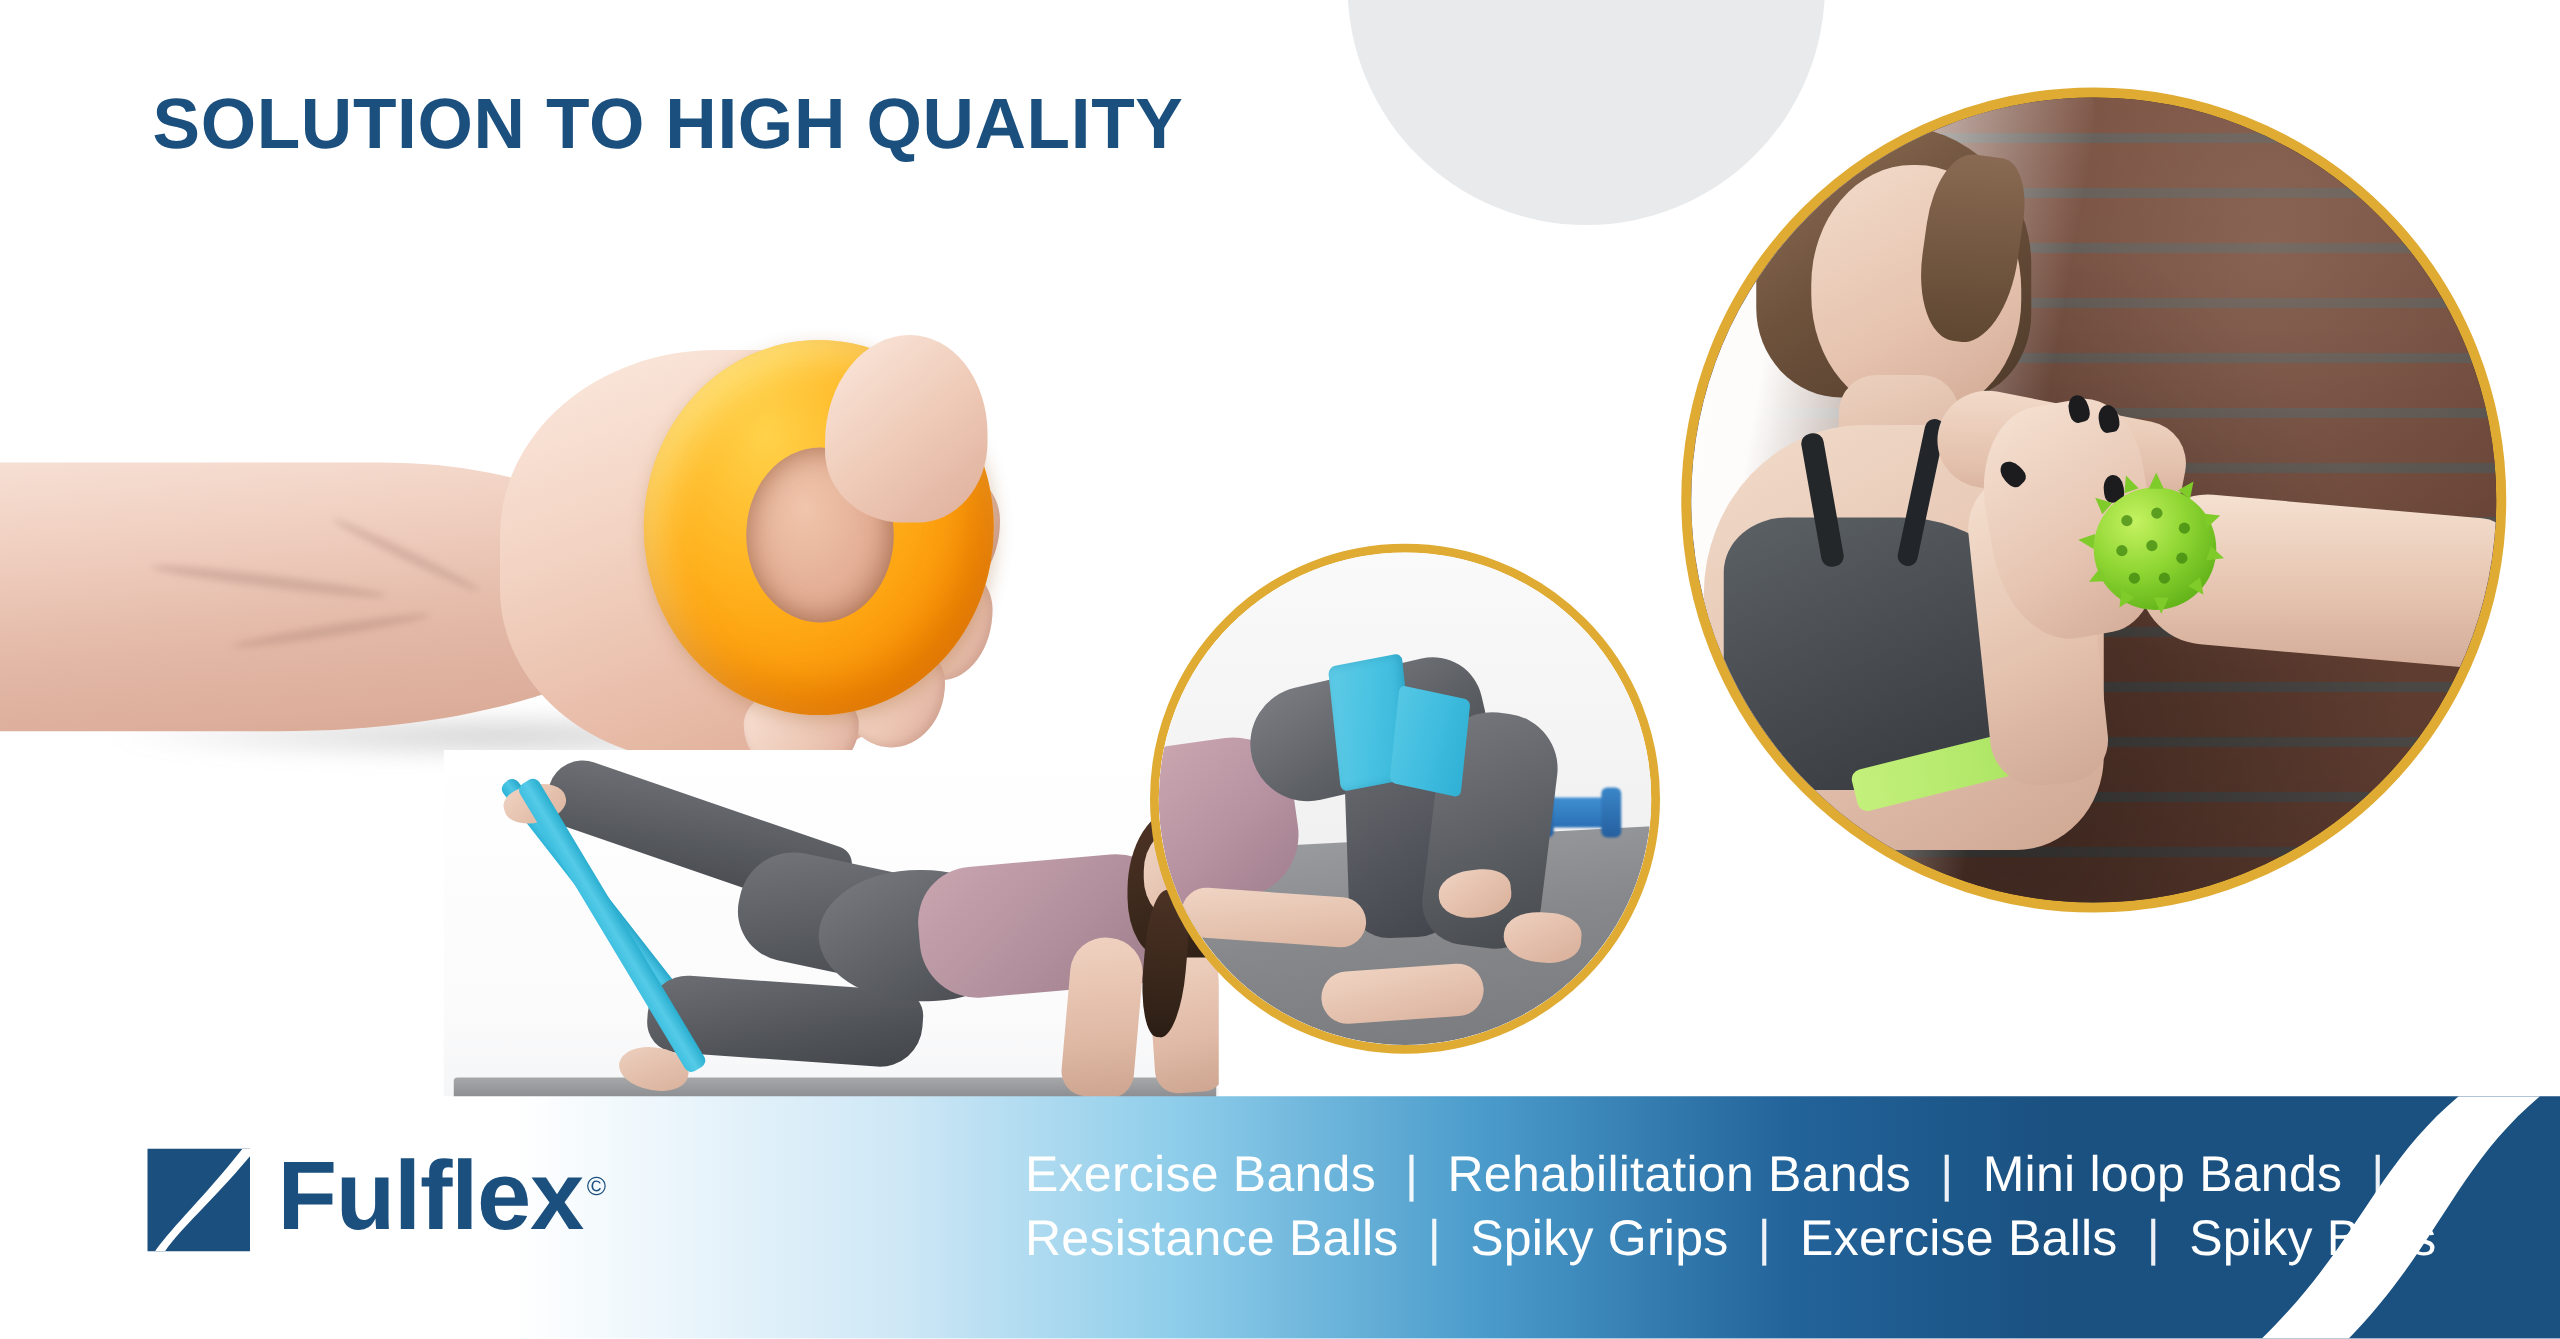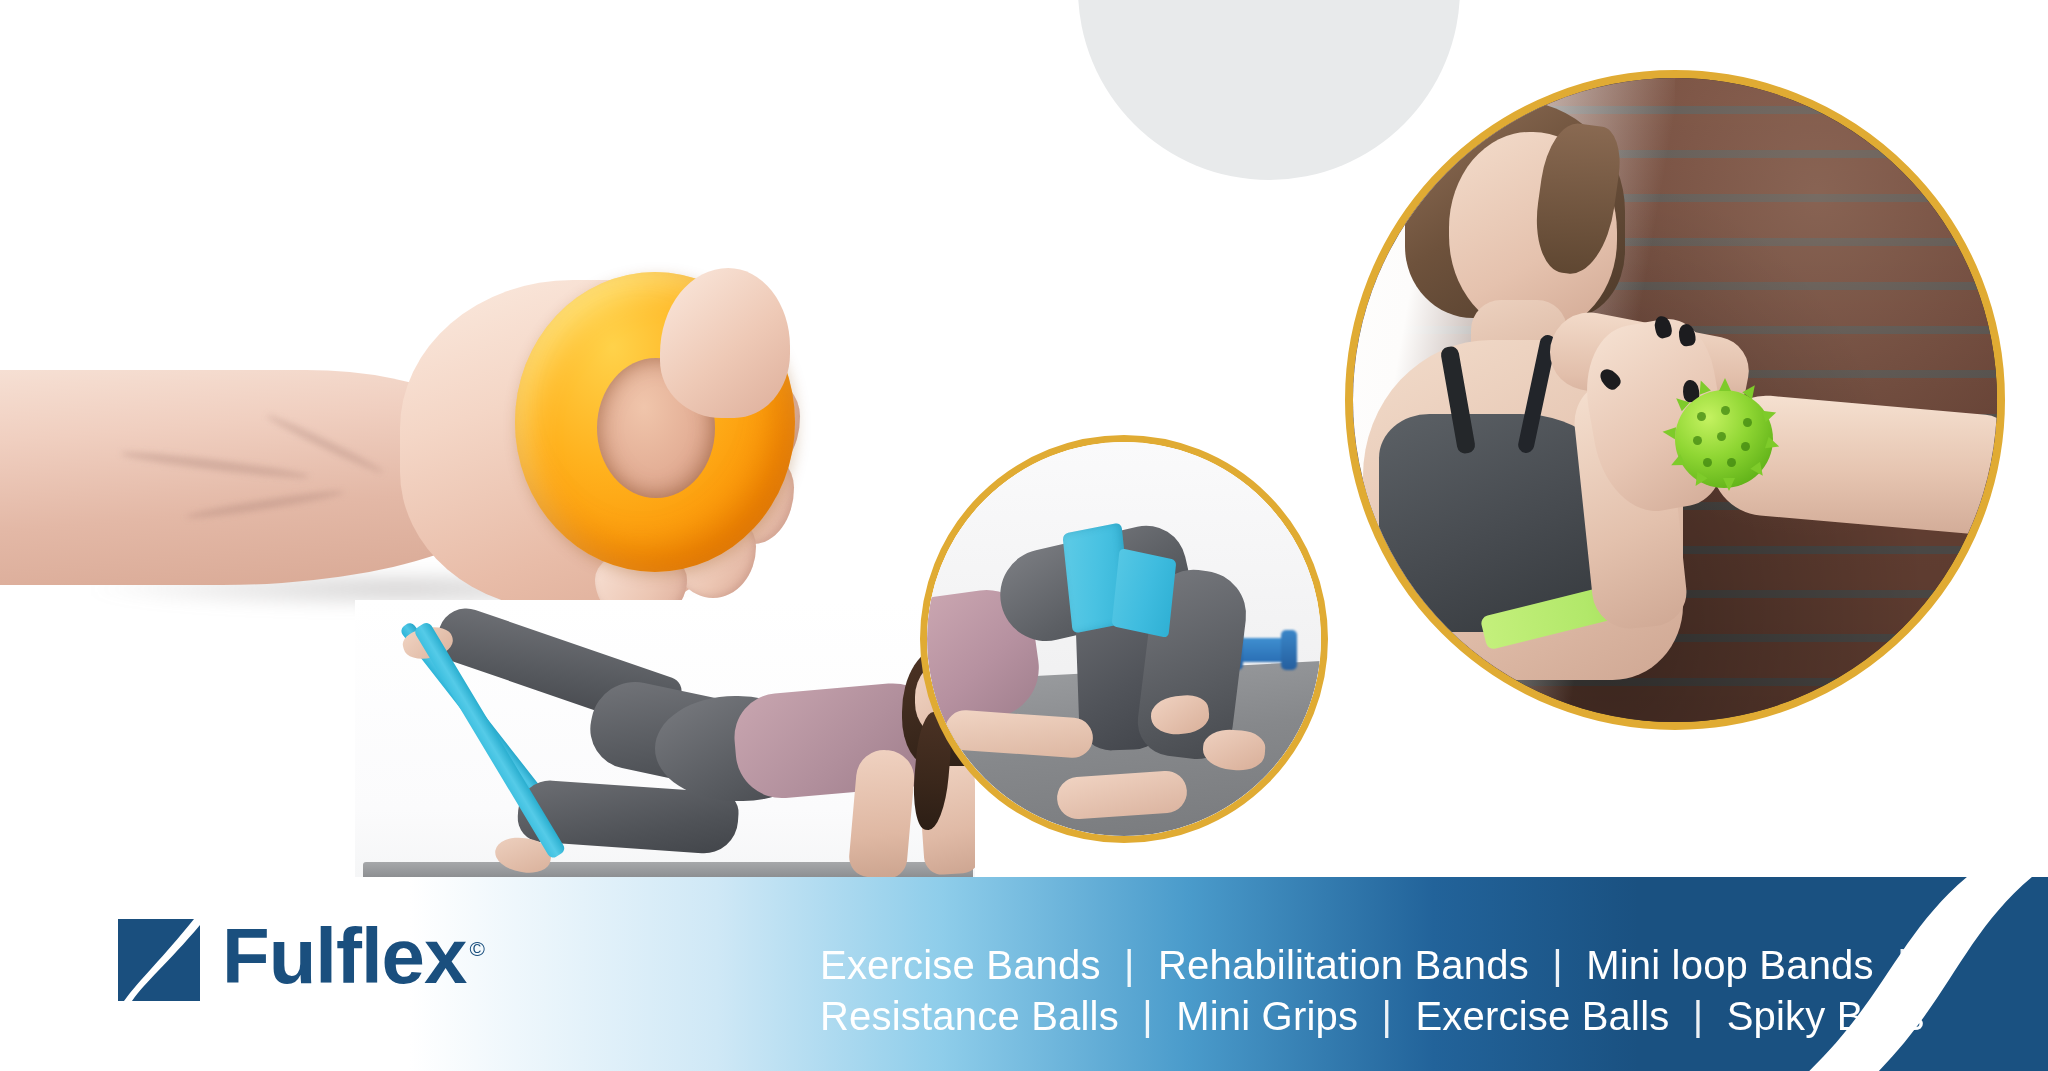--- a/index.html
+++ b/index.html
@@ -582,39 +582,39 @@
     vertical-align: super;
     margin-left: 3px;
   }
 
   
   .product-lines {
     position: absolute;
     left: 820px;
     top: 38px;
     z-index: 5;
-    margin-top: 25px;
   }
   .product-line {
     color: #ffffff;
     font-size: 40px;
     line-height: 1.28;
     white-space: nowrap;
     letter-spacing: 0.2px;
   }
   .product-line .sep { padding: 0 12px; opacity: 0.92; }
 </style>
 </head>
 <body>
 
 <div class="banner">
 
   <div class="deco-circle"></div>
 
   <div class="headline">
+    <div class="line">SOLUTION TO HIGH QUALITY</div>
   </div>
 
   <div class="handgrip-photo">
     <div class="hg-shadow"></div>
     <div class="hg-forearm"></div>
     <div class="hg-vein" style="left:150px;top:210px;width:190px;height:10px;transform:rotate(7deg);"></div>
     <div class="hg-vein" style="left:215px;top:250px;width:160px;height:9px;transform:rotate(-9deg);"></div>
     <div class="hg-vein" style="left:290px;top:190px;width:130px;height:8px;transform:rotate(26deg);"></div>
     <div class="hg-fist"></div>
     <div class="hg-knuckle" style="left:590px;top:40px;width:86px;height:72px;"></div>
@@ -732,21 +732,21 @@
         <span>Exercise Bands</span>
         <span class="sep">|</span>
         <span>Rehabilitation Bands</span>
         <span class="sep">|</span>
         <span>Mini loop Bands</span>
         <span class="sep">|</span>
       </div>
       <div class="product-line">
         <span>Resistance Balls</span>
         <span class="sep">|</span>
-        <span>Mini Grips</span>
+        <span>Spiky Grips</span>
         <span class="sep">|</span>
         <span>Exercise Balls</span>
         <span class="sep">|</span>
         <span>Spiky Balls</span>
       </div>
     </div>
 
   </div>
 
 </div>

